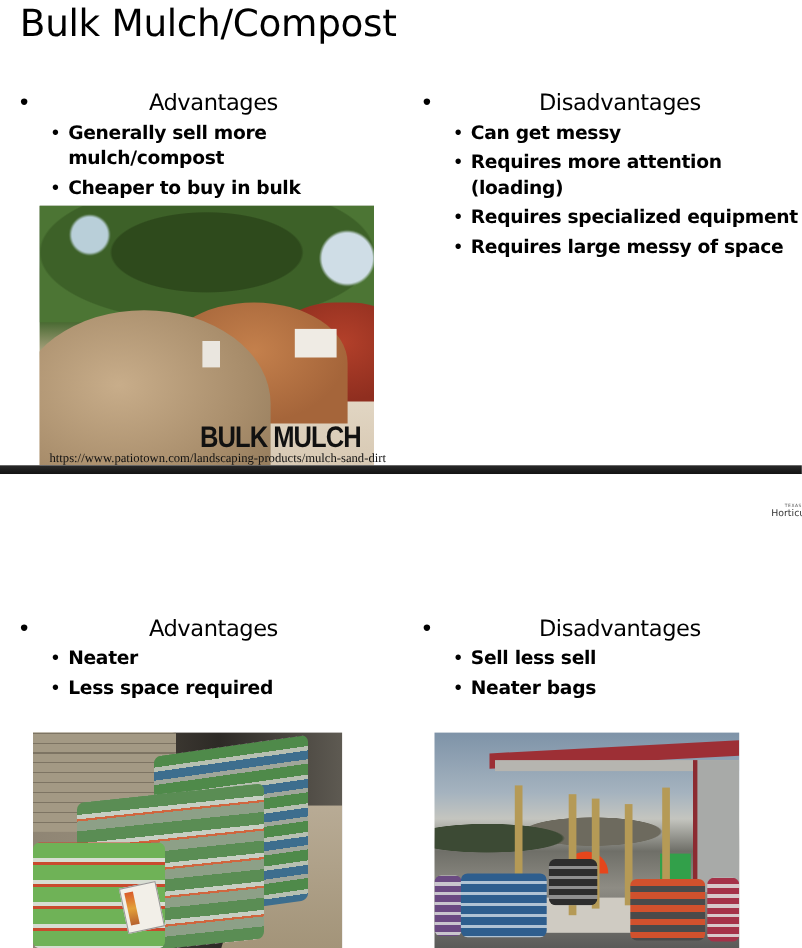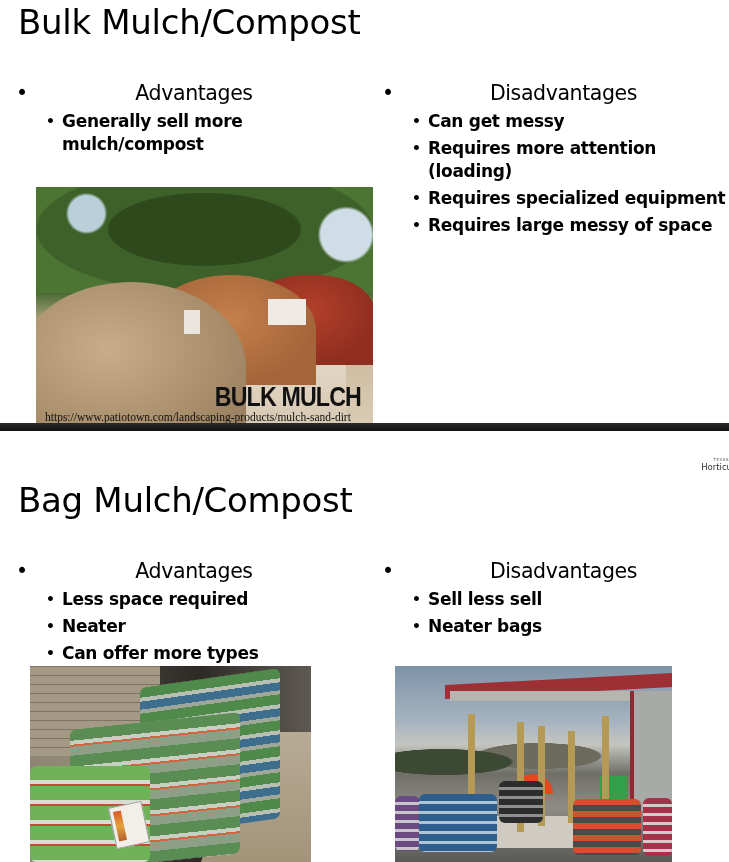--- a/index.html
+++ b/index.html
@@ -18,21 +18,21 @@
   .l1 { position: relative; font-size: 20.5px; padding-left: 16px; line-height: 26px;
         font-family: "DejaVu Sans", sans-serif; letter-spacing: -0.4px; text-align: center; }
   .l1::before { content: "•"; position: absolute; left: 0; top: 0; }
   .l2 { position: relative; font-size: 17px; padding-left: 16px; margin-left: 30px; line-height: 23px;
         margin-top: 4px; font-family: "DejaVu Sans", sans-serif; letter-spacing: -0.3px; font-weight: bold; }
   .l2::before { content: "•"; position: absolute; left: 0; top: 0; font-size: 14px; }
 
   .photo { position: absolute; overflow: hidden; }
 
   
-  #bulk-photo { left: 36px; top: 187px; width: 337px; height: 236px;
+  #bulk-photo { left: 36px; top: 187px; width: 304px; height: 236px;
     background: linear-gradient(180deg, #3c5a26 0%, #2f4c1f 30%, #4a6a33 45%, #c9b597 60%, #d9cbb4 100%); }
   #bulk-photo .sky { position:absolute; left:0; top:0; width:100%; height:45%;
     background: radial-gradient(circle at 15% 25%, #b9cfd9 0 6%, transparent 7%),
                 radial-gradient(circle at 92% 45%, #cfdde6 0 8%, transparent 9%),
                 radial-gradient(ellipse at 50% 40%, #2e4a1c 0 40%, #3d6128 41% 70%, #4c7534 71%); }
   #bulk-photo .pile1 { position:absolute; left:-20px; top:95px; width:230px; height:170px; border-radius: 50% 50% 0 0;
     background: radial-gradient(ellipse at 40% 40%, #c8ad8a, #a88d6b 60%, #8e7657); }
   #bulk-photo .pile2 { position:absolute; left:110px; top:88px; width:170px; height:110px; border-radius: 50% 50% 0 0;
     background: radial-gradient(ellipse at 50% 40%, #c4804c, #a5653a 70%); }
   #bulk-photo .pile3 { position:absolute; left:210px; top:88px; width:130px; height:90px; border-radius: 45% 45% 0 0;
@@ -96,20 +96,21 @@
 </style>
 </head>
 <body>
 
 <section id="slide1" class="slide">
   <h1 class="title" style="top:2px;">Bulk Mulch/Compost</h1>
 
   <div class="col" style="left:16px; top:80px; width:340px;">
     <div class="l1">Advantages</div>
     <div class="l2" style="width:200px;">Generally sell more mulch/compost</div>
+    <div class="l2">Cheaper to buy in bulk</div>
   </div>
 
   <div class="col" style="left:382px; top:80px; width:347px;">
     <div class="l1">Disadvantages</div>
     <div class="l2">Can get messy</div>
     <div class="l2">Requires more attention (loading)</div>
     <div class="l2">Requires specialized equipment</div>
     <div class="l2">Requires large messy of space</div>
   </div>
 
@@ -128,27 +129,25 @@
 </section>
 
 <div class="divider"></div>
 
 <section id="slide2" class="slide">
   <div class="logo-mark" style="top:26px;">
     <div class="small">TEXAS</div>
     <div class="big">Horticu</div>
   </div>
 
-  <h1 class="title" style="top:49px;">Bag Mulch/Compost</h1>
 
   <div class="col" style="left:16px; top:127px; width:340px;">
     <div class="l1">Advantages</div>
+    <div class="l2">Neater</div>
     <div class="l2">Less space required</div>
-    <div class="l2">Neater</div>
-    <div class="l2">Can offer more types</div>
   </div>
 
   <div class="col" style="left:382px; top:127px; width:347px;">
     <div class="l1">Disadvantages</div>
     <div class="l2">Sell less sell</div>
     <div class="l2">Neater bags</div>
   </div>
 </section>
 
 <div id="bag-left" class="photo">

